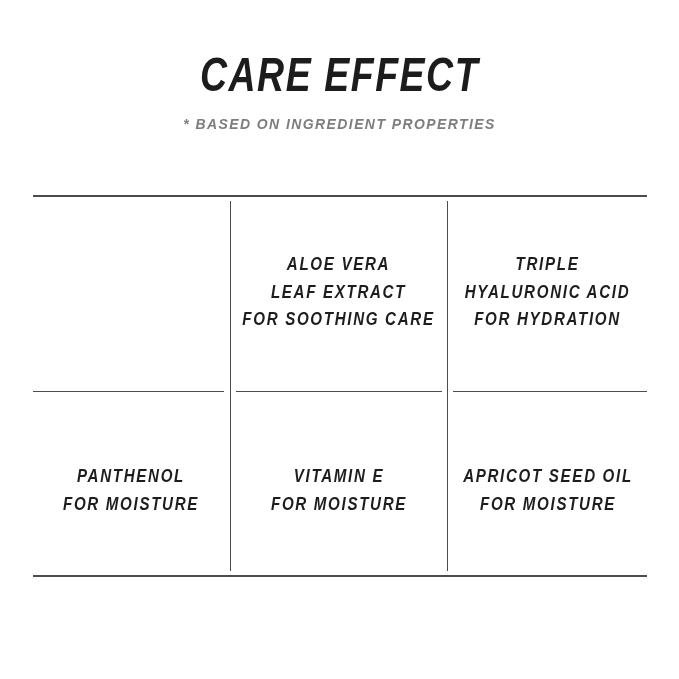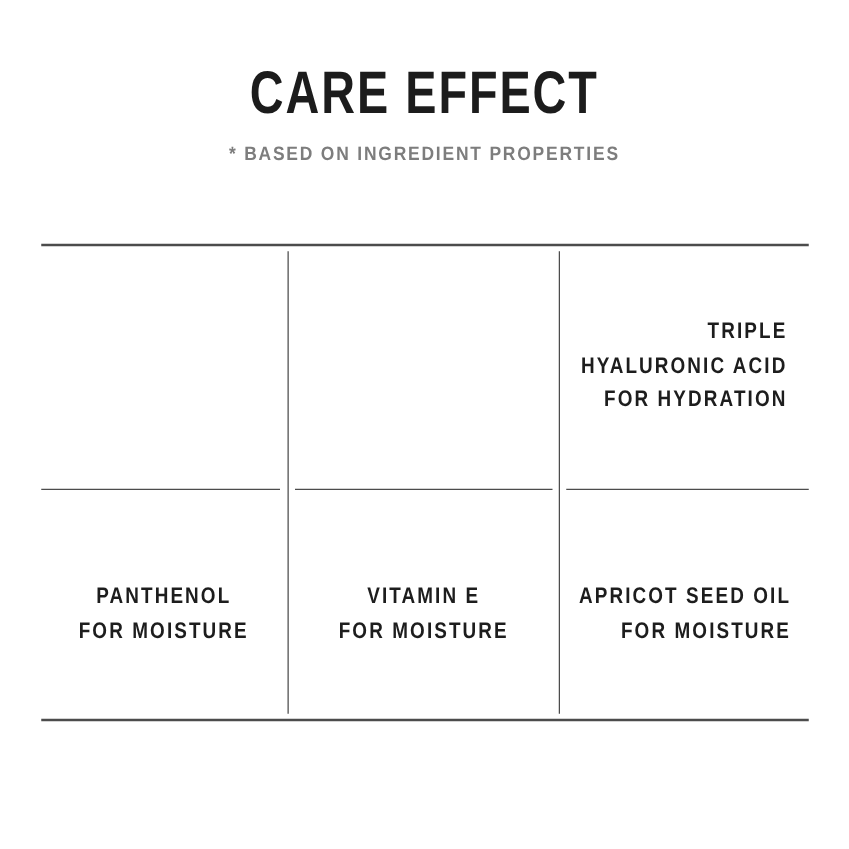--- a/index.html
+++ b/index.html
@@ -7,20 +7,21 @@
     padding: 0;
     background: #ffffff;
   }
   .canvas {
     position: relative;
     width: 679px;
     height: 679px;
     background: #ffffff;
     overflow: hidden;
     font-family: "Liberation Sans", sans-serif;
+    font-style: italic;
   }
   .page-title {
     position: absolute;
     top: 50px;
     left: 0;
     width: 679px;
     text-align: center;
     font-size: 48px;
     line-height: 50px;
     font-weight: bold;
@@ -63,21 +64,21 @@
     display: flex;
     flex-direction: column;
     align-items: center;
     justify-content: center;
     text-align: center;
   }
   .row-1 { top: 196px; height: 193px; }
   .row-2 { top: 400px; height: 181px; }
   .col-1 { left: 33px;  width: 196px; }
   .col-2 { left: 231px; width: 215px; }
-  .col-3 { left: 448px; width: 199px; text-align: right; }
+  .col-3 { left: 448px; width: 199px; }
   .cell-inner {
     transform: scaleX(0.84);
     transform-origin: 50% 50%;
   }
   .cell-line {
     display: block;
     font-size: 18px;
     font-weight: bold;
     letter-spacing: 2px;
     line-height: 27.5px;
@@ -95,20 +96,27 @@
 
   <div class="gridline hline hline-top"></div>
   <div class="gridline hline hline-mid-a"></div>
   <div class="gridline hline hline-mid-b"></div>
   <div class="gridline hline hline-mid-c"></div>
   <div class="gridline hline hline-bottom"></div>
   <div class="gridline vline vline-1"></div>
   <div class="gridline vline vline-2"></div>
 
 
+  <div class="cell row-1 col-2">
+    <div class="cell-inner">
+      <span class="cell-line">ALOE VERA</span>
+      <span class="cell-line">LEAF EXTRACT</span>
+      <span class="cell-line">FOR SOOTHING CARE</span>
+    </div>
+  </div>
 
   <div class="cell row-1 col-3">
     <div class="cell-inner">
       <span class="cell-line">TRIPLE</span>
       <span class="cell-line">HYALURONIC ACID</span>
       <span class="cell-line">FOR HYDRATION</span>
     </div>
   </div>
 
   <div class="cell row-2 col-1">

